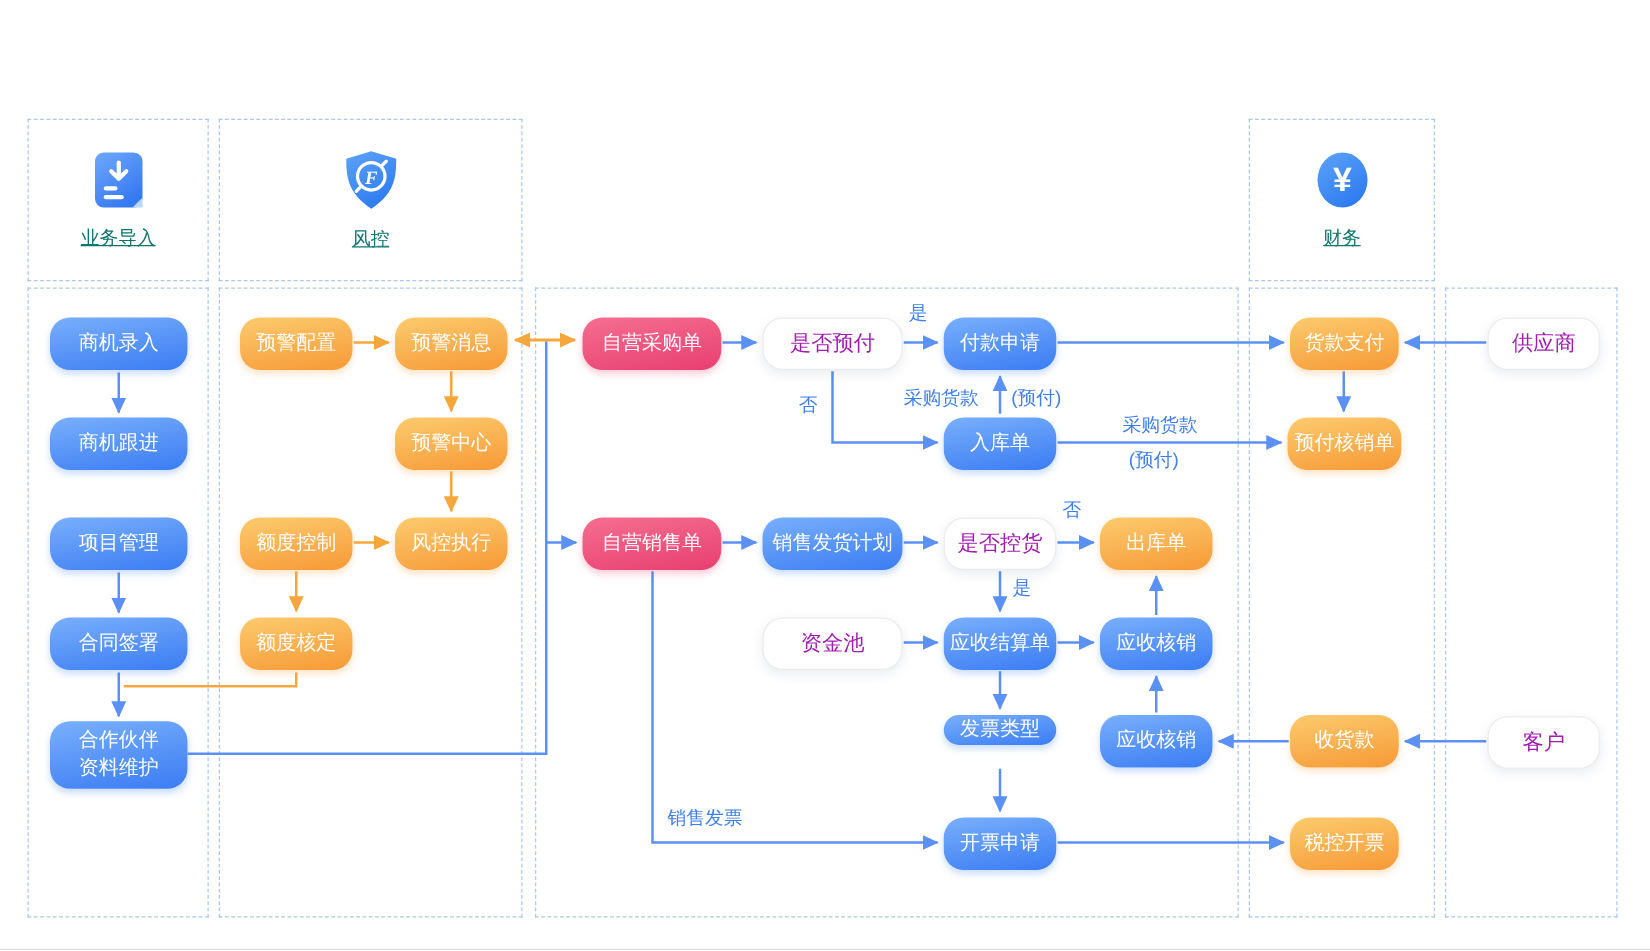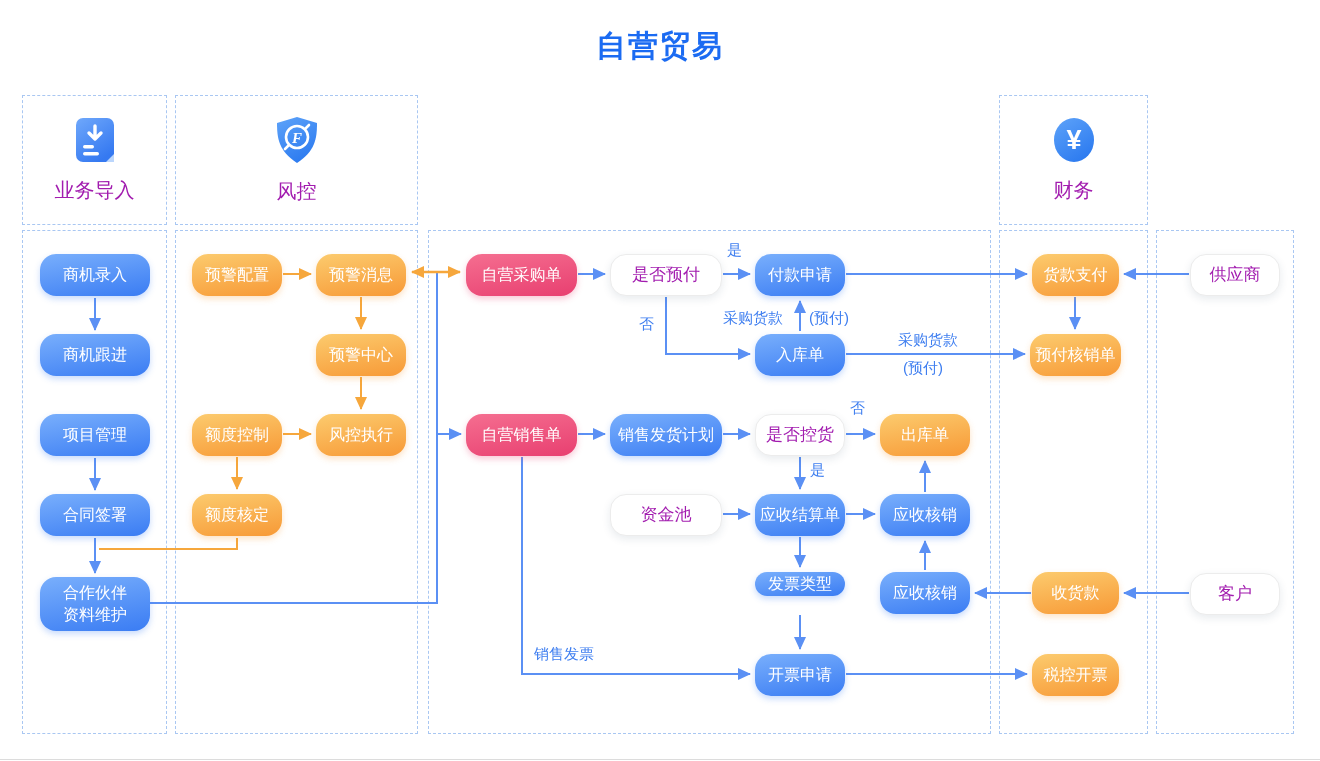--- a/index.html
+++ b/index.html
@@ -6,21 +6,21 @@
   body { background:#fff; font-family:"Liberation Sans", sans-serif; }
   .stage { position:relative; width:1320px; height:761px; background:#ffffff; overflow:hidden; }
 
   .page-title { position:absolute; top:26px; left:0; width:100%; text-align:center;
     font-size:30px; font-weight:bold; color:#1B6BF2; letter-spacing:2px; }
 
   .col-box { position:absolute; border:1px dashed #A9C7F2; background:transparent; }
 
   .col-header { position:absolute; display:flex; flex-direction:column; align-items:center;
     justify-content:center; gap:13px; border:1px dashed #A9C7F2; }
-  .col-header .col-label { font-size:20px; color:#a21caf; }
+  .col-header .col-label { font-size:15px; color:#0f766e;text-decoration:underline; }
 
   .node { position:absolute; display:flex; align-items:center; justify-content:center;
     text-align:center; border-radius:16px; font-size:16px; color:#fff; line-height:1.35;
     white-space:pre-line; }
   .node.blue   { background:linear-gradient(170deg,#79AFFC 0%,#3A7CF3 100%);
                  box-shadow:0 3px 6px rgba(58,124,243,.28); }
   .node.pink   { background:linear-gradient(170deg,#F56E90 0%,#E83F70 100%);
                  box-shadow:0 3px 6px rgba(232,63,112,.28); }
   .node.orange { background:linear-gradient(170deg,#FCCB6E 0%,#F79936 100%);
                  box-shadow:0 3px 6px rgba(247,153,54,.28); }
@@ -30,21 +30,20 @@
   .edge-label { position:absolute; font-size:15px; color:#3E7EF0; white-space:nowrap; }
 
   .edges { position:absolute; left:0; top:0; }
   .bottom-divider { position:absolute; left:0; bottom:1px; width:100%; height:1px; background:#DCDCDC; }
 </style>
 </head>
 <body>
 
 <div class="stage">
 
-  <div class="page-title">自营贸易</div>
 
   <div class="col-header" style="left:22px;  top:95px; width:145px; height:130px;">
     <svg width="46" height="48" viewBox="0 0 46 48">
       <defs>
           <linearGradient id="g1" x1="0" y1="0" x2="0.6" y2="1">
         <stop offset="0" stop-color="#6FA8FB"></stop>
             <stop offset="1" stop-color="#3579F1"></stop>
           </linearGradient>
         </defs>
       <rect x="4" y="2" width="38" height="44" rx="7" fill="url(#g1)"></rect>

